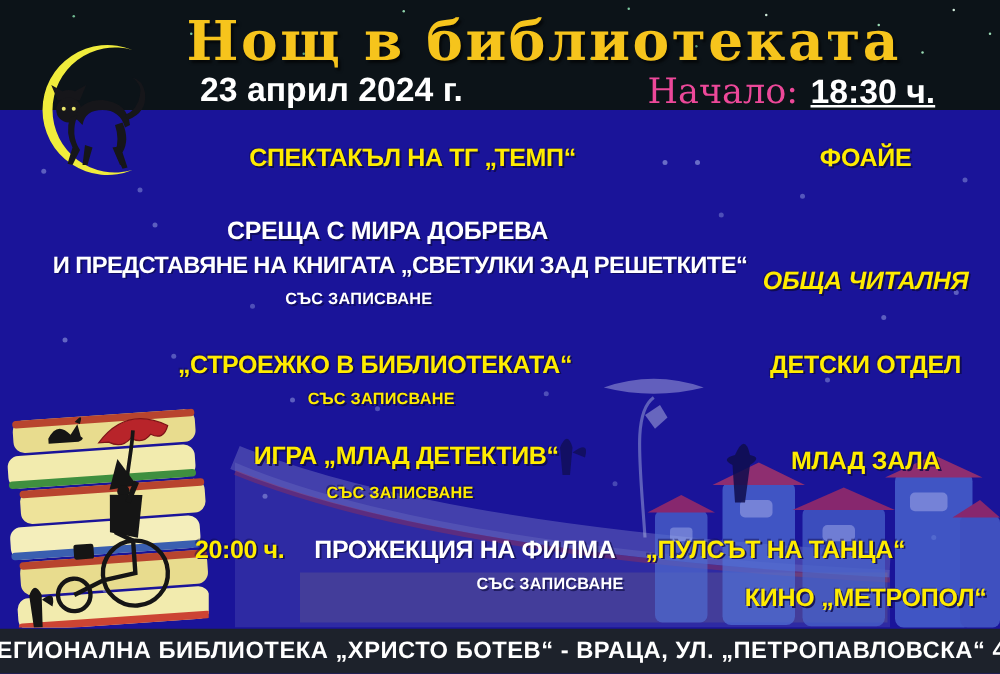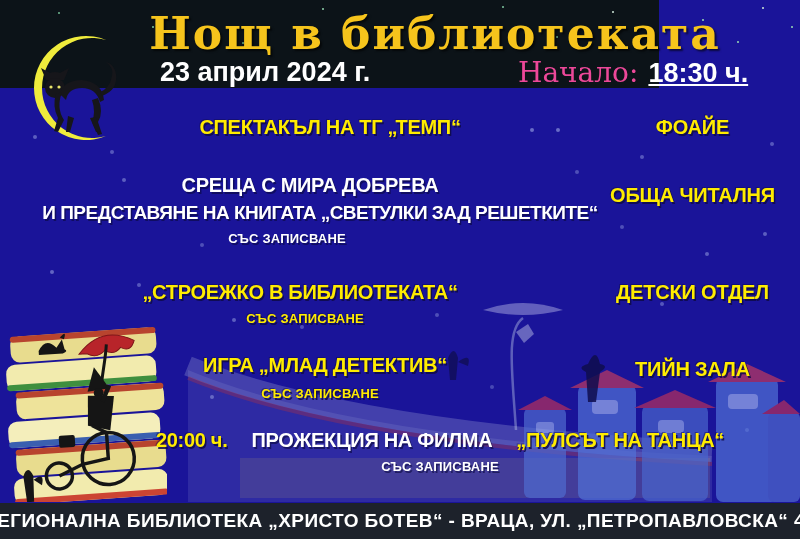--- a/index.html
+++ b/index.html
@@ -1,19 +1,19 @@
 <!DOCTYPE html>
 <html><head>
 <meta charset="utf-8">
 <style>
   html,body{margin:0;padding:0;background:#333;}
   .poster{position:relative;width:800px;height:539px;overflow:hidden;
     background:#1a1499;font-family:"Liberation Sans",sans-serif;}
   
-  .header{position:absolute;left:0;top:0;width:659px;height:88px;background:#0c1318;z-index:3;}
+  .header{position:absolute;left:0;top:0;width:800px;height:88px;background:#0c1318;z-index:3;}
   .poster-title{position:absolute;left:100px;top:8px;width:670px;text-align:center;
     font-family:"DejaVu Serif",serif;font-weight:bold;font-size:44px;letter-spacing:2px;
     color:#f6c41c;text-shadow:2px 2px 2px rgba(0,0,0,.6);white-space:nowrap;}
   .date-line{position:absolute;left:160px;top:57px;font-size:27px;font-weight:bold;color:#fff;
     letter-spacing:0;white-space:nowrap;}
   .start-line{position:absolute;left:518px;top:56px;white-space:nowrap;}
   .start-label{font-family:"DejaVu Serif",serif;font-weight:normal;font-size:28px;color:#ec4899;}
   .start-time{font-size:27px;font-weight:bold;color:#fff;margin-left:10px;text-decoration:underline;}
   .stars-header{position:absolute;left:0;top:0;width:2px;height:2px;border-radius:50%;
     box-shadow:322px 8px #8fd3ab,424px 16px #cfe9d8,502px 6px #7ec9a0,612px 11px #cfe9d8,
@@ -142,34 +142,35 @@
     </g>
     <circle cx="45" cy="59" r="1.6" fill="#e8e46a"></circle>
       <circle cx="53" cy="59" r="1.6" fill="#e8e46a"></circle>
   </svg>
 
   <div class="txt ev yellow" style="left:140px;top:116px;width:380px;">СПЕКТАКЪЛ НА ТГ „ТЕМП“</div>
   <div class="txt venue yellow ev" style="top:116px;">ФОАЙЕ</div>
 
   <div class="txt ev-sm white" style="left:20px;top:202px;width:600px;">И ПРЕДСТАВЯНЕ НА КНИГАТА „СВЕТУЛКИ ЗАД РЕШЕТКИТЕ“</div>
   <div class="txt ev white" style="left:160px;top:174px;width:300px;">СРЕЩА С МИРА ДОБРЕВА</div>
-  <div class="txt venue yellow ev" style="top:184px;">ОБЩА ЧИТАЛНЯ</div>
+  <div class="txt venue yellow ev" style="top:214px;font-style:italic;">ОБЩА ЧИТАЛНЯ</div>
   <div class="txt note white" style="left:187px;top:231px;width:200px;">СЪС ЗАПИСВАНЕ</div>
 
   <div class="txt ev yellow" style="left:130px;top:281px;width:340px;">„СТРОЕЖКО В БИБЛИОТЕКАТА“</div>
   <div class="txt venue yellow ev" style="top:281px;">ДЕТСКИ ОТДЕЛ</div>
   <div class="txt note yellow" style="left:205px;top:311px;width:200px;">СЪС ЗАПИСВАНЕ</div>
 
   <div class="txt ev yellow" style="left:180px;top:354px;width:290px;">ИГРА „МЛАД ДЕТЕКТИВ“</div>
-  <div class="txt venue yellow ev" style="top:358px;">ТИЙН ЗАЛА</div>
+  <div class="txt venue yellow ev" style="top:358px;">МЛАД ЗАЛА</div>
   <div class="txt note yellow" style="left:220px;top:386px;width:200px;">СЪС ЗАПИСВАНЕ</div>
 
   <div class="txt ev row5" style="left:140px;top:429px;width:600px;">
     <span class="yellow">20:00 ч.</span>
     <span class="white">ПРОЖЕКЦИЯ НА ФИЛМА</span>
     <span class="yellow">„ПУЛСЪТ НА ТАНЦА“</span>
   </div>
   <div class="txt note white" style="left:340px;top:459px;width:200px;">СЪС ЗАПИСВАНЕ</div>
+  <div class="txt venue yellow ev" style="top:468px;">КИНО „МЕТРОПОЛ“</div>
 
   <div class="footer">
     <div class="footer-text">РЕГИОНАЛНА БИБЛИОТЕКА „ХРИСТО БОТЕВ“ - ВРАЦА, УЛ. „ПЕТРОПАВЛОВСКА“ 43</div>
   </div>
 </div>
 
 </body></html>

